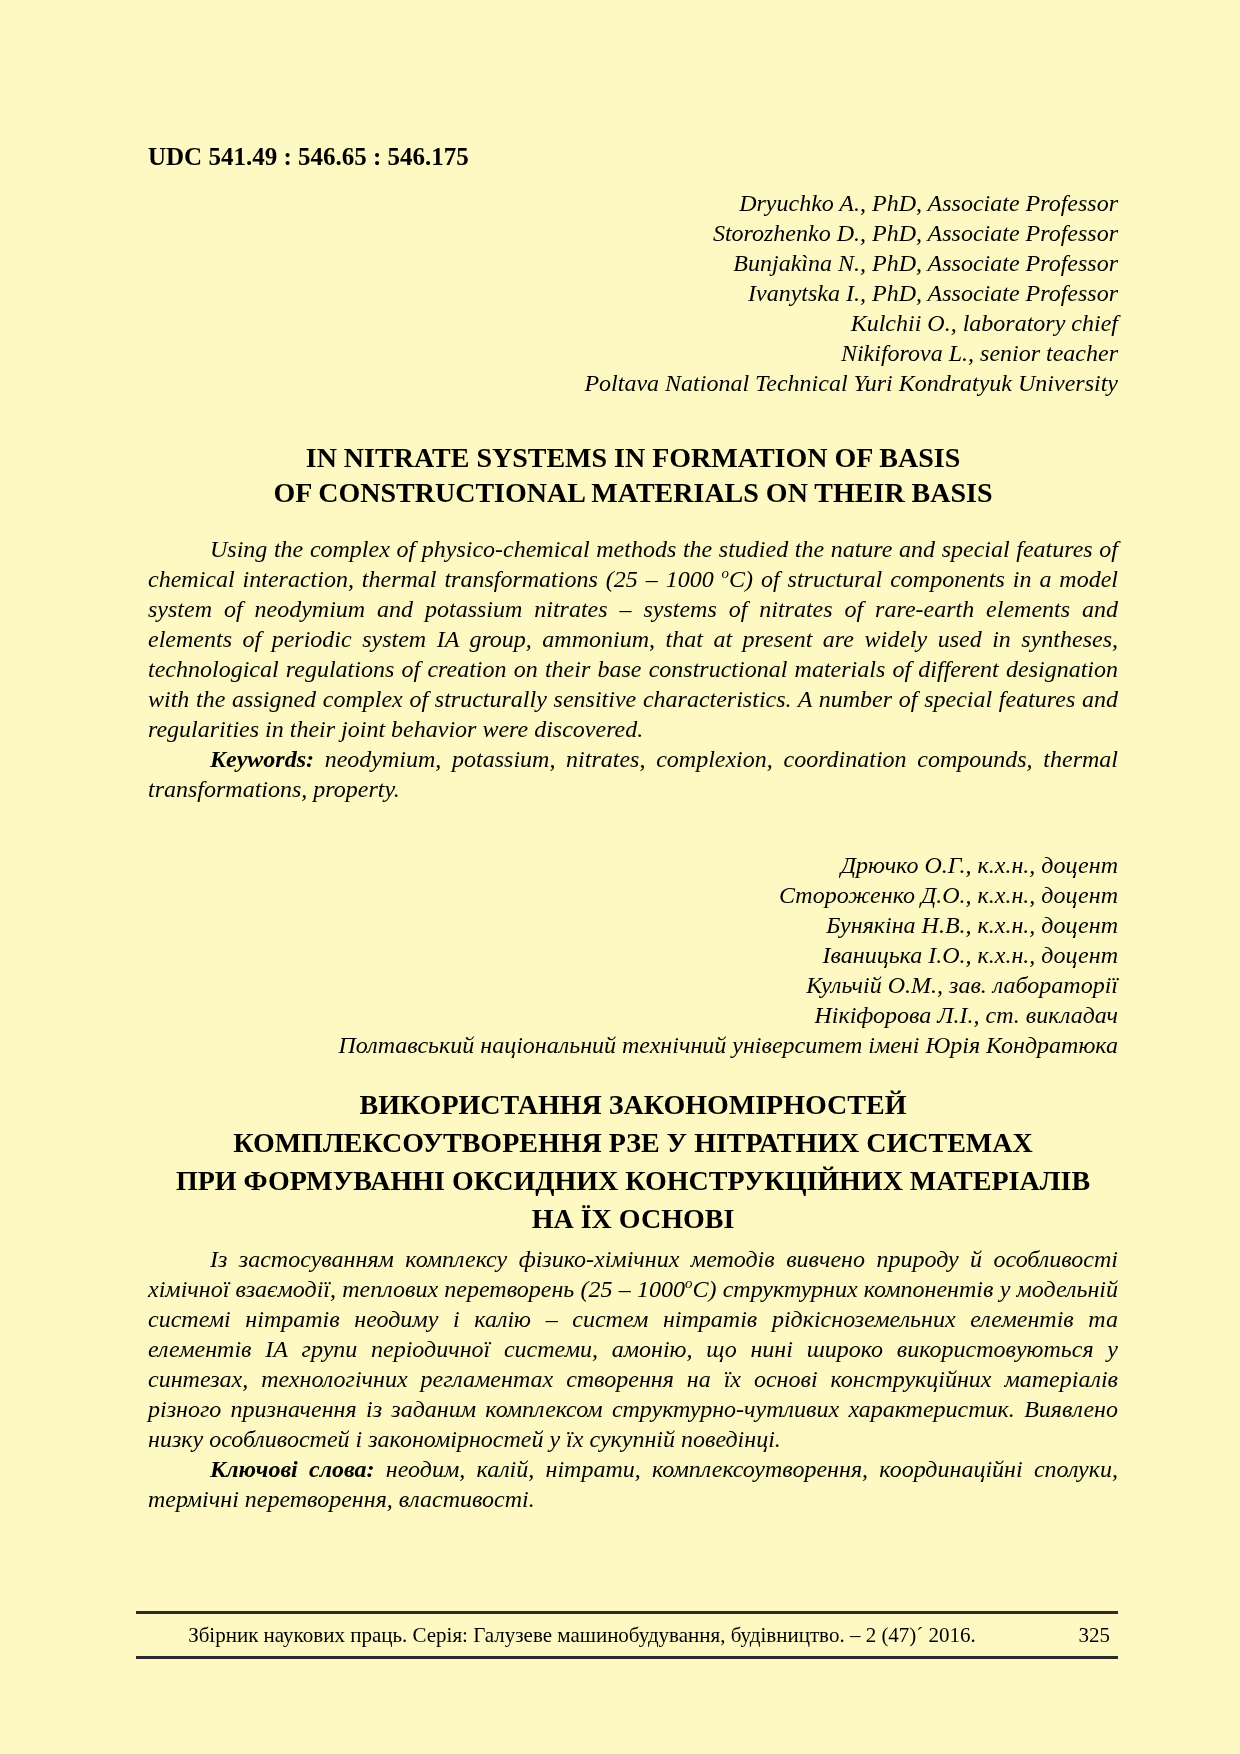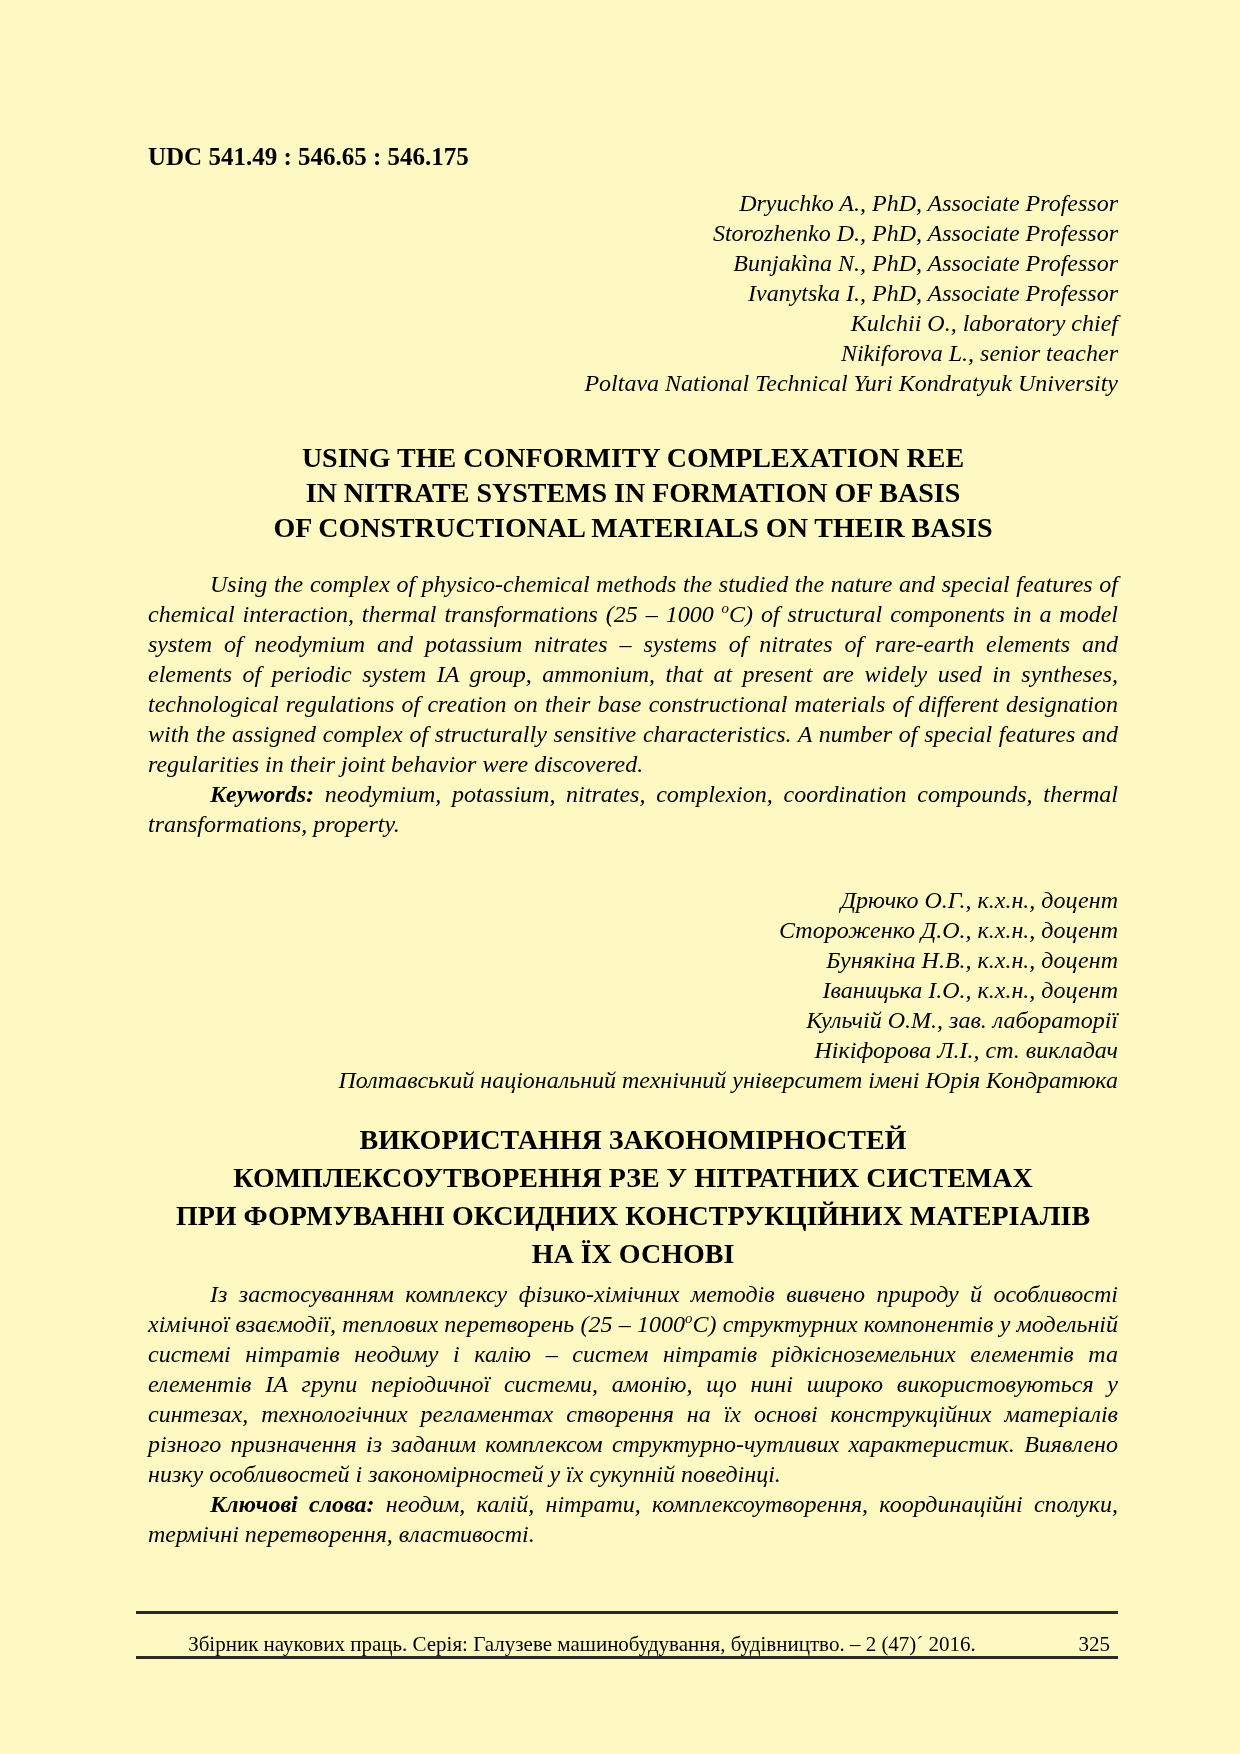--- a/index.html
+++ b/index.html
@@ -76,21 +76,21 @@
   }
   .footer {
     position: absolute;
     left: 136px;
     right: 122px;
     top: 1611px;
     height: 42px;
     border-top: 3px solid #2b2b2b;
     border-bottom: 3px solid #2b2b2b;
     display: flex;
-    align-items: flex-end;
+    align-items: center;
     font-size: 21px;
     line-height: 24px;
   }
   .footer-journal {
     flex: 1;
     text-align: center;
   }
   .footer-page {
     width: 90px;
     text-align: right;
@@ -110,21 +110,20 @@
       <div>Dryuchko A., PhD, Associate Professor</div>
       <div>Storozhenko D., PhD, Associate Professor</div>
       <div>Bunjakìna N., PhD, Associate Professor</div>
       <div>Ivanytska I., PhD, Associate Professor</div>
       <div>Kulchii O., laboratory chief</div>
       <div>Nikiforova L., senior teacher</div>
       <div>Poltava National Technical Yuri Kondratyuk University</div>
     </div>
 
     <div class="title title-en">
-      <div>USING THE CONFORMITY COMPLEXATION REE</div>
       <div>IN NITRATE SYSTEMS IN FORMATION OF BASIS</div>
       <div>OF CONSTRUCTIONAL MATERIALS ON THEIR BASIS</div>
     </div>
 
     <p class="abstract abstract-first-en"><span>Using the complex of physico-chemical methods the studied the nature and special features of chemical interaction, thermal transformations (25 – 1000 </span><sup>o</sup><span>C) of structural components in a model system of neodymium and potassium nitrates – systems of nitrates of rare-earth elements and elements of periodic system IA group, ammonium, that at present are widely used in syntheses, technological regulations of creation on their base constructional materials of different designation with the assigned complex of structurally sensitive characteristics. A number of special features and regularities in their joint behavior were discovered.</span></p>
 
     <p class="abstract"><span class="kw-label">Keywords:</span><span> neodymium, potassium, nitrates, complexion, coordination compounds, thermal transformations, property.</span></p>
 
     <div class="authors-block authors-uk">
       <div>Дрючко О.Г., к.х.н., доцент</div>

